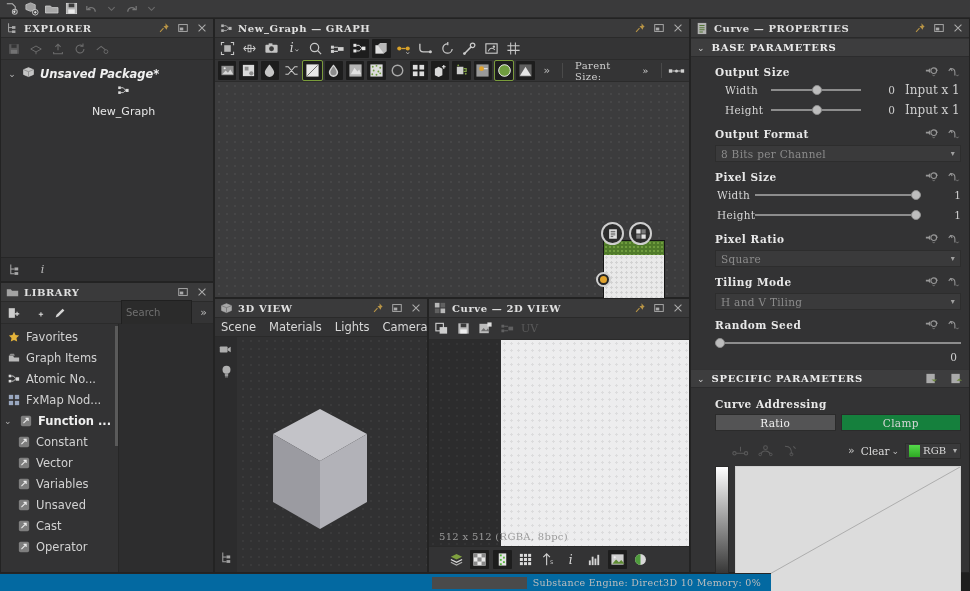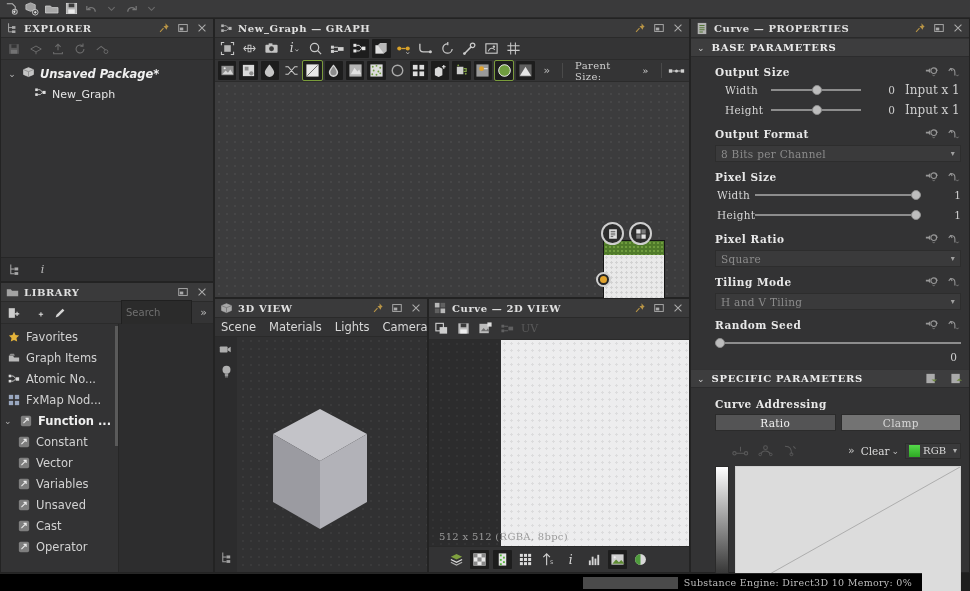--- a/index.html
+++ b/index.html
@@ -46,21 +46,21 @@
     border-bottom:1px solid #2a2a2a;
   }
 
   
   #explorer{ left:0; top:18px; width:214px; height:264px; }
   .tree{ padding:4px 0; font-size:11px; }
   .trow{ display:flex; align-items:center; height:20px; padding-left:6px; gap:5px; }
   .trow .caret{ width:10px; color:#b9b9b9; font-size:9px; text-align:center; }
   .trow .lbl{ color:#e6e6e6; }
   .trow.pkg .lbl{ font-style:italic; font-weight:bold; color:#f0f0f0; font-size:11.5px;}
-  .trow.child{ padding-left:33px; }
+  .trow.child{ padding-left:33px;flex-direction:column; }
   .expfoot{
     position:absolute; left:0; bottom:0; width:100%; height:24px;
     background:#2f2f30; border-top:1px solid #262626;
     display:flex; align-items:center; gap:14px; padding-left:6px;
   }
 
   
   #library{ left:0; top:282px; width:214px; height:291px; }
   .libsearchrow{ display:flex; align-items:center; height:22px; background:#343435;
                  border-bottom:1px solid #2b2b2b; }
@@ -169,36 +169,36 @@
   .combo .sp{flex:1;}
   .combo .ar{ font-size:8px;color:#a0a0a0; }
   .wideslider{ display:flex;align-items:center;margin-top:4px; }
   .segbtns{ display:flex; gap:5px; margin-top:4px; }
   .segbtn{
     flex:1;height:17px;display:flex;align-items:center;justify-content:center;
     font-family:"DejaVu Serif",serif;font-size:10.5px;letter-spacing:.3px;
     border:1px solid #2b2b2b;
   }
   .segbtn.on{ background:#545455; color:#f2f2f2; }
-  .segbtn.off{ background:#737373; color:#d6d6d6;text-align:center; }
+  .segbtn.off{ background:#15803d; color:#d6d6d6;text-align:center; }
   .curvetools{ display:flex;align-items:center;gap:6px;margin-top:10px;padding-left:16px; }
   .curvetools .sp{flex:1;}
   .chip{ display:flex;align-items:center;gap:3px;background:#3a3a3b;border:1px solid #2c2c2c;
          height:16px;padding:0 3px; }
   .chip .sw{ width:11px;height:12px;background:#2a2a2a;
     background-image:linear-gradient(#55d94a,#2ea824); }
   .chip span{ font-family:"DejaVu Serif",serif;font-size:10px;color:#dcdcdc; }
   .curveeditor{ position:relative; margin-top:6px; height:128px; display:flex; }
   .vramp{ width:14px; background:linear-gradient(#ffffff,#111111); border:1px solid #2a2a2a; }
   .cplot{ flex:1; margin-left:6px; background:#dcdcdc; position:relative; border:1px solid #cfcfcf; }
   .cplot svg{ position:absolute; inset:0; width:100%; height:100%; }
 
   
   #status{
-    position:absolute;left:0;bottom:0;width:922px;height:18px;background:#000000;
+    position:absolute;left:0;bottom:0;width:771px;height:18px;background:#0369a1;
     border-top:1px solid #262626; display:flex;align-items:center;
   }
   #status .fill{flex:1;}
   #status .box{ width:95px;height:12px;background:#4a4a4a;margin-right:6px; }
   #status .stxt{ font-family:"DejaVu Serif",serif;font-size:9.5px;color:#bdbdbd;
                  letter-spacing:.3px;padding-right:10px;white-space:nowrap; }
 </style>
 </head>
 <body>
 

